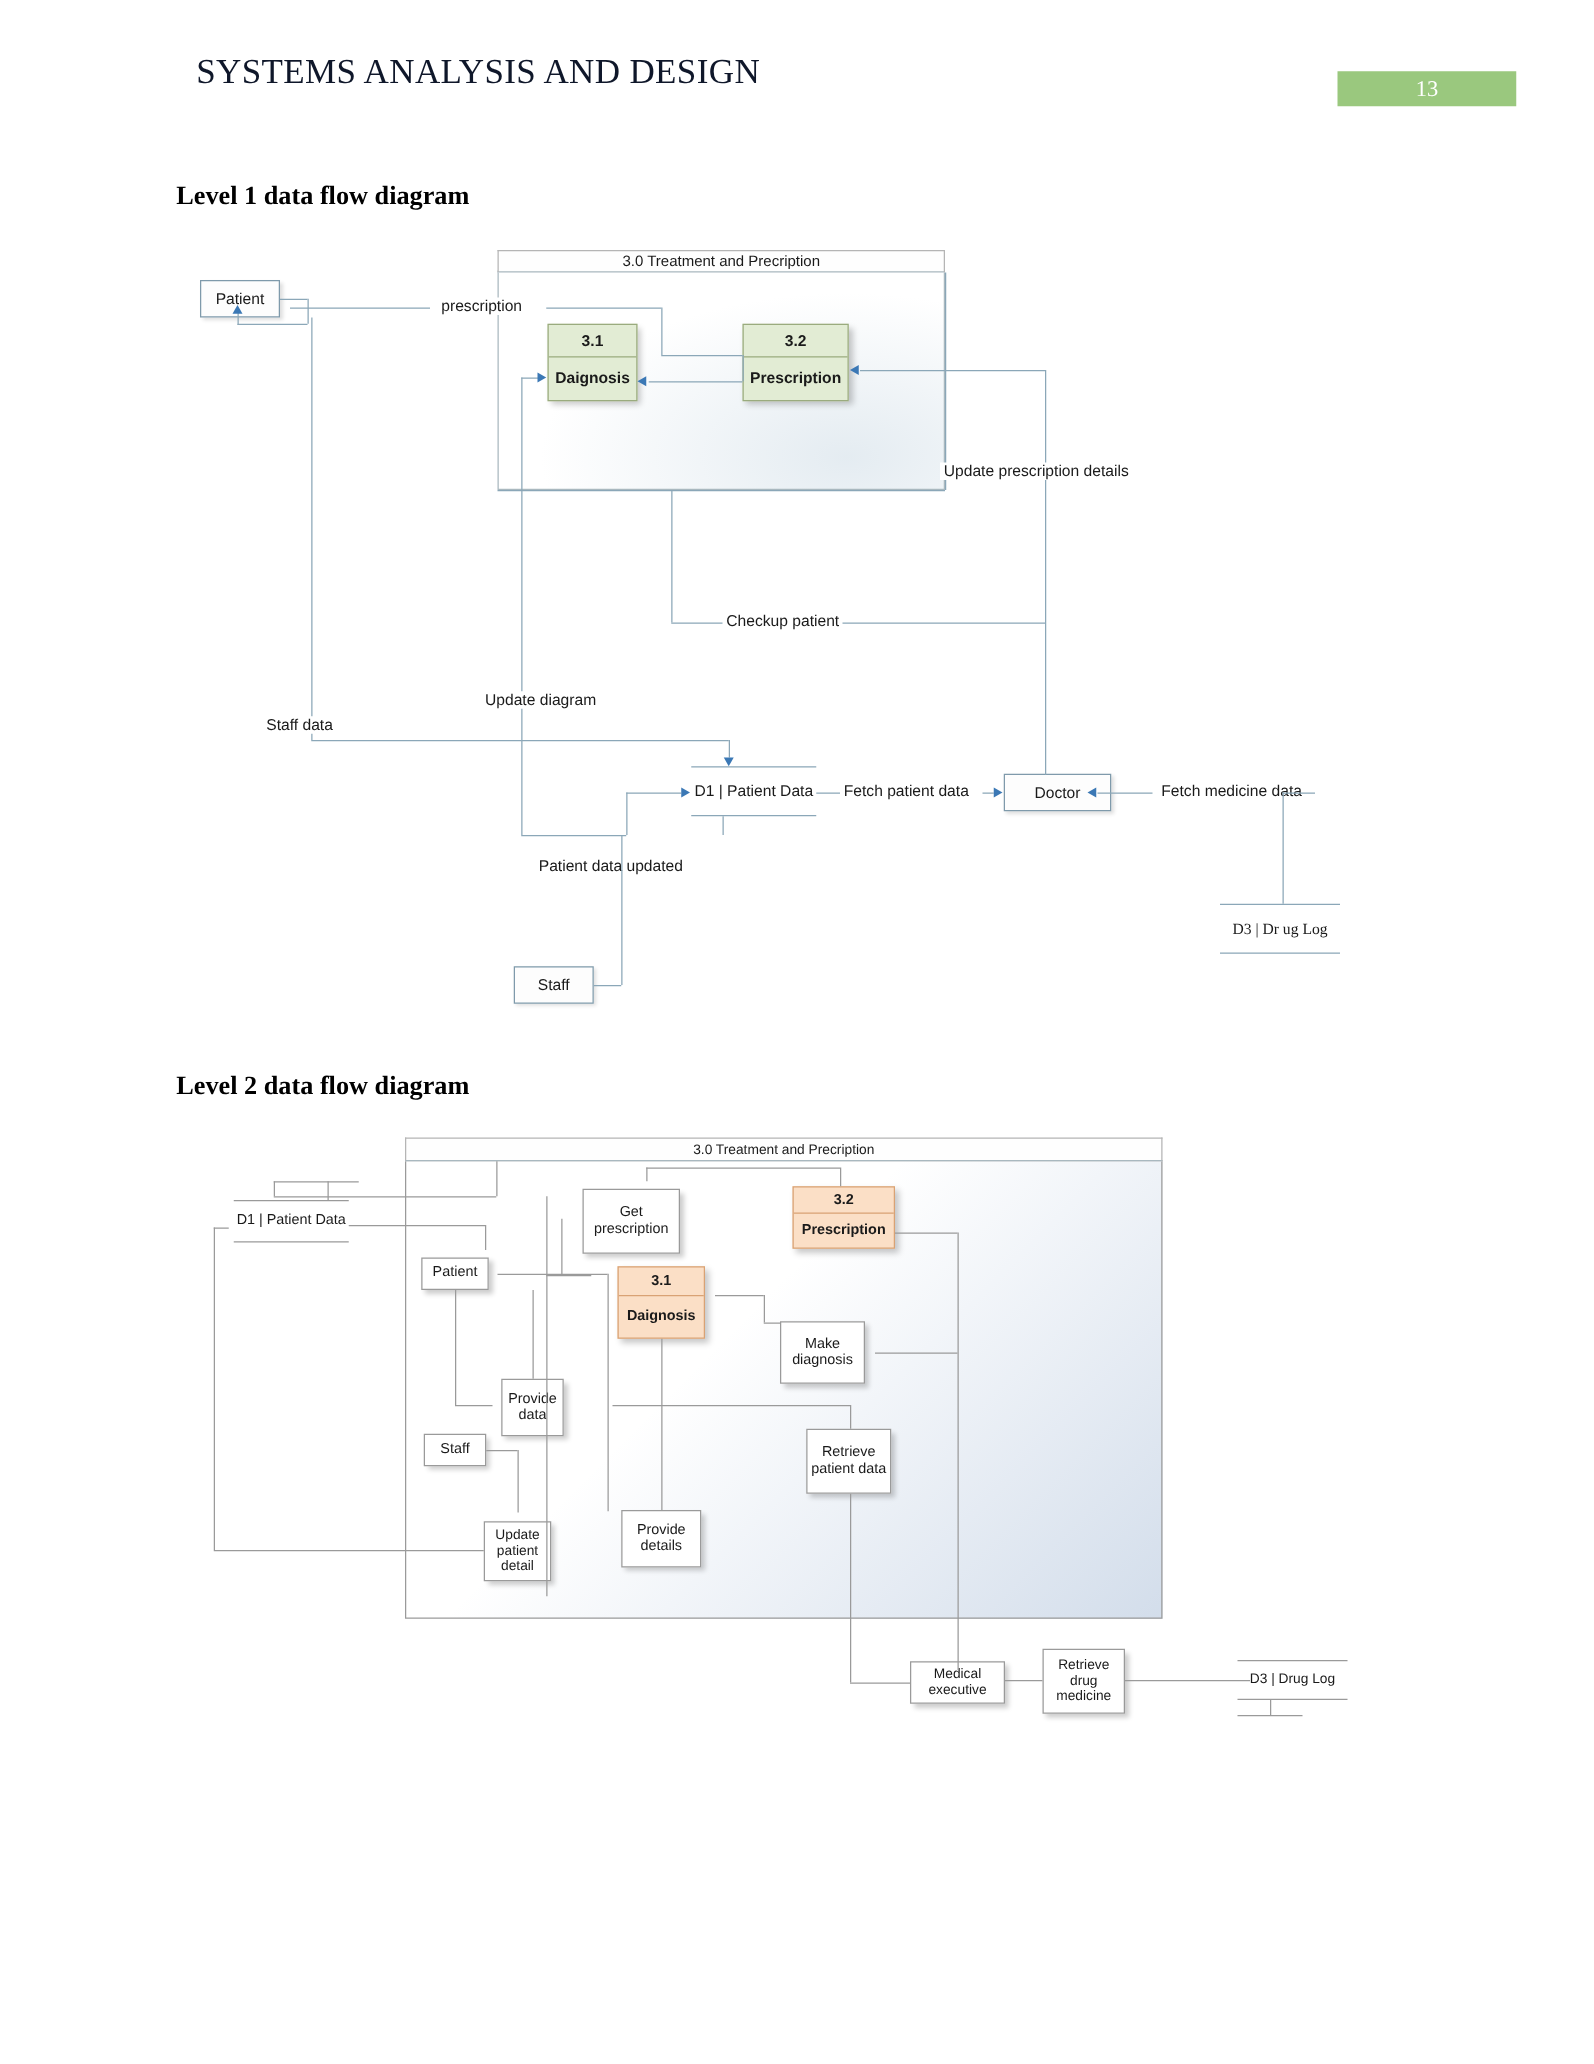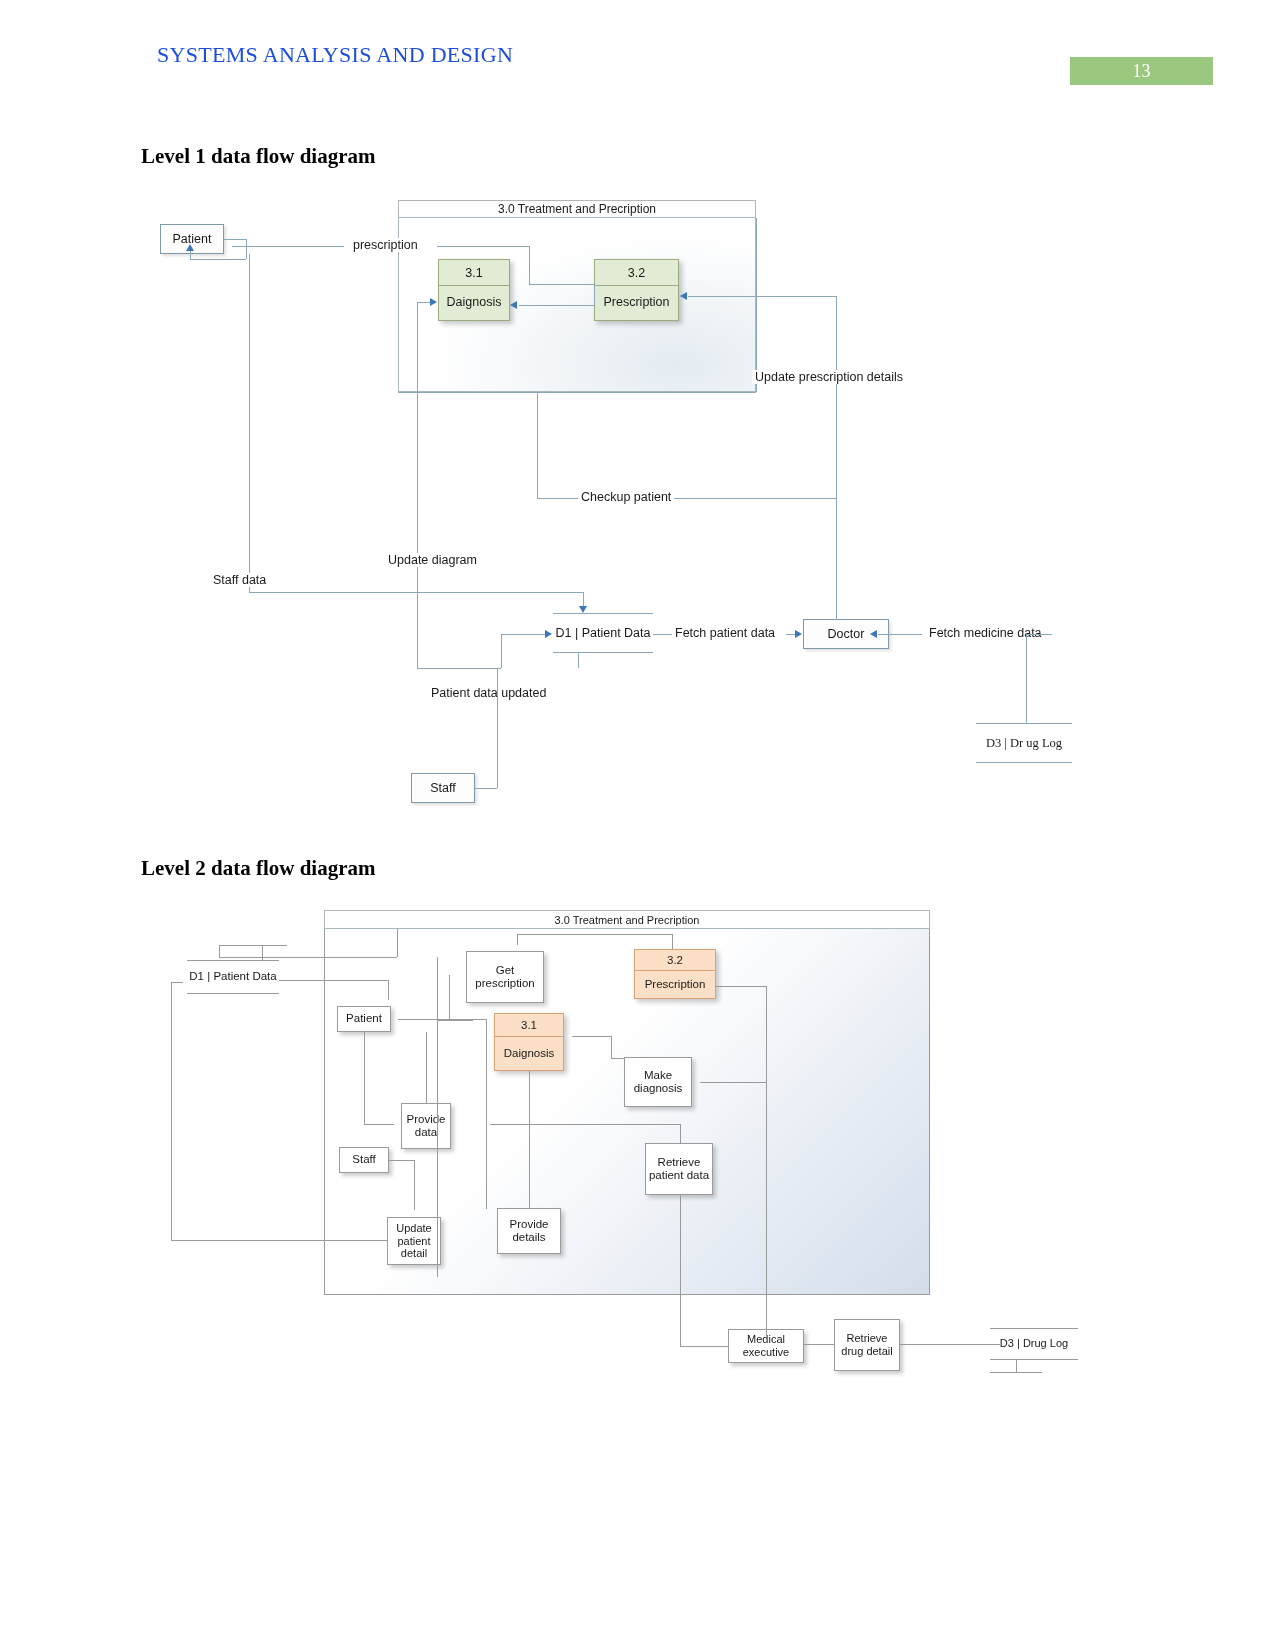--- a/index.html
+++ b/index.html
@@ -12,21 +12,21 @@
     overflow:hidden;
   }
 
   
   #doc-header {
     position:absolute; left:0; top:0; width:1275px; height:110px;
   }
   #header-title {
     position:absolute; left:157px; top:42px;
     font-family:"Liberation Serif", serif;
-    font-size:22px; color:#1d4ed8; letter-spacing:0.3px;
+    font-size:28px; color:#0f172a; letter-spacing:0.3px;
     white-space:nowrap;
     text-align:center;
   }
   #page-number-badge {
     position:absolute; left:1070px; top:57px;
     width:143px; height:28px;
     background:#9ac87e;
     color:#ffffff;
     font-family:"Liberation Serif", serif;
     font-size:18px;
@@ -57,21 +57,21 @@
   }
   .ext-box.plain { border:1px solid #9a9a9a; background:#fff;
                    box-shadow:3px 3px 4px rgba(0,0,0,0.20); }
 
   
   .proc-box {
     position:absolute;
     border:1px solid #9aab7e;
     background:#e2ecd4;
     box-shadow:3px 3px 5px rgba(0,0,0,0.22);
-    display:flex; flex-direction:column;
+    display:flex; flex-direction:column;font-weight:bold;
   }
   .proc-box .num {
     height:26px; border-bottom:1px solid #9aab7e;
     display:flex; align-items:center; justify-content:center;
     font-size:12.5px; color:#1a1a1a;
   }
   .proc-box .nm {
     flex:1; display:flex; align-items:center; justify-content:center;
     font-size:12.5px; color:#1a1a1a; text-align:center; line-height:1.1;
   }
@@ -307,21 +307,21 @@
 
   <div class="ext-box plain" style="left:387px; top:1217px; width:54px; height:48px; font-size:11px;">
     <span>Update patient detail</span>
   </div>
 
   <div class="ext-box plain" style="left:497px; top:1208px; width:64px; height:46px; font-size:11.5px;">
     <span>Provide details</span>
   </div>
 
   <div class="ext-box plain" style="left:834px; top:1319px; width:66px; height:52px; font-size:11px;">
-    <span>Retrieve drug detail</span>
+    <span>Retrieve drug medicine</span>
   </div>
 
   <div class="ln v g" style="left:397px; top:929px; height:28px;"></div>
   <div class="ln h g" style="left:219px; top:957px; width:178px;"></div>
   <div class="ln v g" style="left:219px; top:945px; height:12px;"></div>
   <div class="ah gd" style="left:215px; top:955px;"></div>
   <div class="ln h g" style="left:219px; top:945px; width:68px;"></div>
   <div class="ln v g" style="left:262px; top:945px; height:15px;"></div>
 
   <div class="ln h g" style="left:279px; top:980px; width:109px;"></div>

